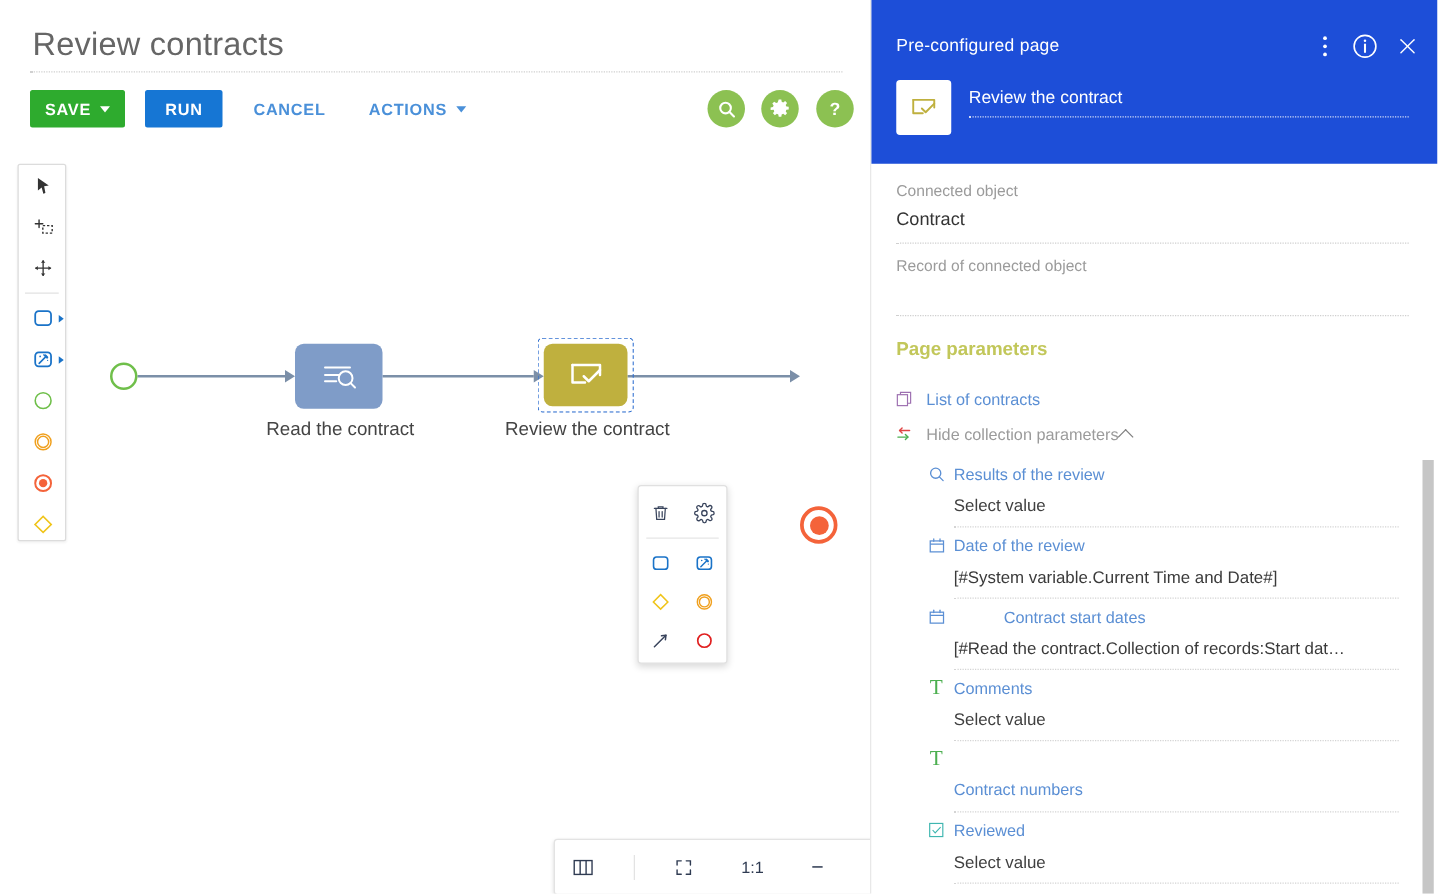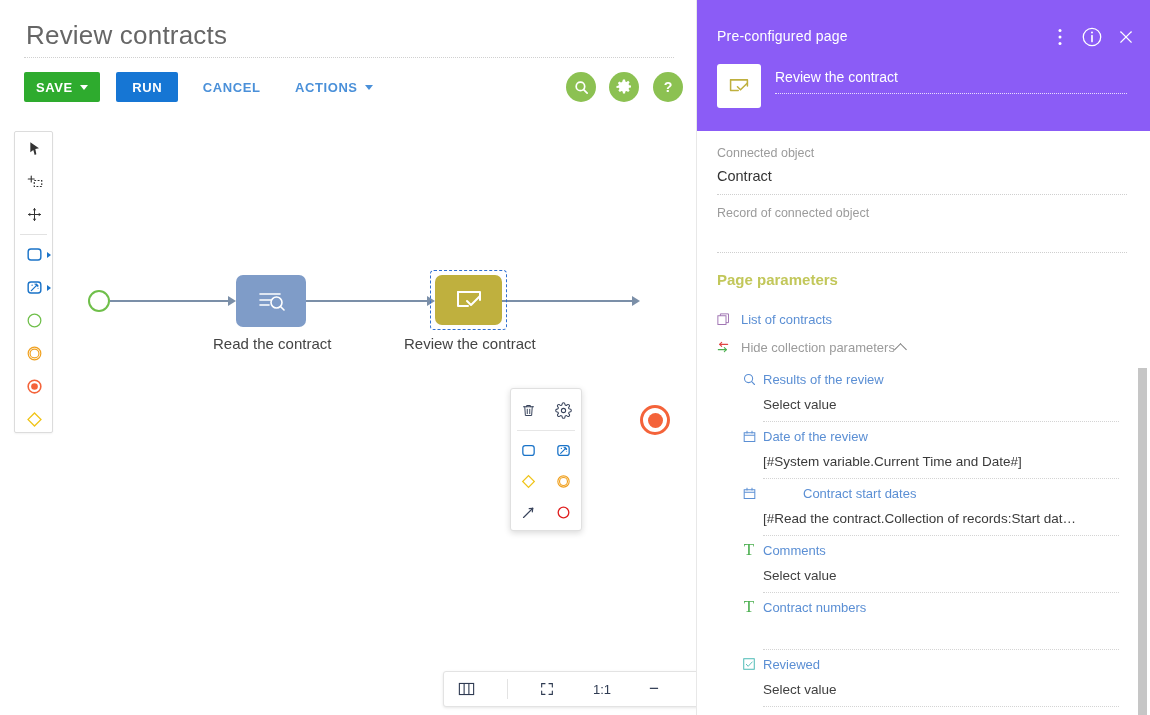--- a/index.html
+++ b/index.html
@@ -123,40 +123,40 @@
   }
   .ctx-row { display: flex; }
   .ctx-cell {
     width: 35px; height: 31px; display: flex; align-items: center; justify-content: center;
     cursor: pointer;
   }
   .ctx-divider { height: 0; border-top: 1px solid #e6e6e6; margin: 4px 6px; }
 
   
   #zoom-bar {
-    position: absolute; left: 443px; top: 671px; height: 36px;
+    position: absolute; left: 443px; top: 671px; height: 45px;
     background: #ffffff; border: 1px solid #e3e3e3; border-radius: 3px;
     box-shadow: 0 1px 3px rgba(0,0,0,0.10);
     display: flex; align-items: center; padding: 0 4px; gap: 20px;
   }
   .zb-cell {
     display: flex; align-items: center; justify-content: center;
     height: 31px; padding: 0 9px; cursor: pointer;
     font-size: 13px; color: #2f3b52;
   }
   .zb-sep { width: 1px; height: 20px; background: #e3e3e3; margin: 0 2px; }
 
   
   #right-pane {
     position: absolute; left: 696px; top: 0; width: 454px; height: 715px;
     background: #ffffff; border-left: 1px solid #e8e8e8; overflow: hidden;
   }
   #panel-header {
     position: absolute; left: 0; top: 0; width: 454px; height: 131px;
-    background: #8b5cf6;
+    background: #1d4ed8;
   }
   #panel-header-title {
     position: absolute; left: 20px; top: 28px;
     font-size: 14px; color: #ffffff; letter-spacing: 0.2px;
   }
   .hdr-icon {
     position: absolute; top: 26px; cursor: pointer;
     display: flex; align-items: center; justify-content: center;
     width: 22px; height: 22px; color: #ffffff;
   }
@@ -531,21 +531,21 @@
     <div class="param-link" style="left:66px; top:486px;margin-left:40px;">Contract start dates</div>
     <div class="param-val-dark" style="left:66px; top:511px; white-space:nowrap;">[#Read the contract.Collection of records:Start dat…</div>
     <div class="param-rule" style="left:66px; top:535px; width:356px;"></div>
 
     <div class="param-icon" style="left:44px; top:542px; font-family:'Liberation Serif', serif; font-size:17px; color:#4caf50;">T</div>
     <div class="param-link" style="left:66px; top:543px;">Comments</div>
     <div class="param-val" style="left:66px; top:568px;">Select value</div>
     <div class="param-rule" style="left:66px; top:592px; width:356px;"></div>
 
     <div class="param-icon" style="left:44px; top:599px; font-family:'Liberation Serif', serif; font-size:17px; color:#4caf50;">T</div>
-    <div class="param-link" style="left:66px; top:600px;text-align:right;">Contract numbers</div>
+    <div class="param-link" style="left:66px; top:624px;text-align:right;">Contract numbers</div>
     <div class="param-rule" style="left:66px; top:649px; width:356px;"></div>
 
     <div class="param-icon" style="left:44px; top:656px;">
       <svg width="14" height="14" viewBox="0 0 24 24" fill="none" stroke="#3fb6b0" stroke-width="1.6">
         <rect x="3" y="3" width="18" height="18"></rect>
           <path d="M7 12l3.5 4L18 8" stroke-width="1.5"></path>
       </svg>
     </div>
     <div class="param-link" style="left:66px; top:657px;">Reviewed</div>
     <div class="param-val" style="left:66px; top:682px;">Select value</div>

